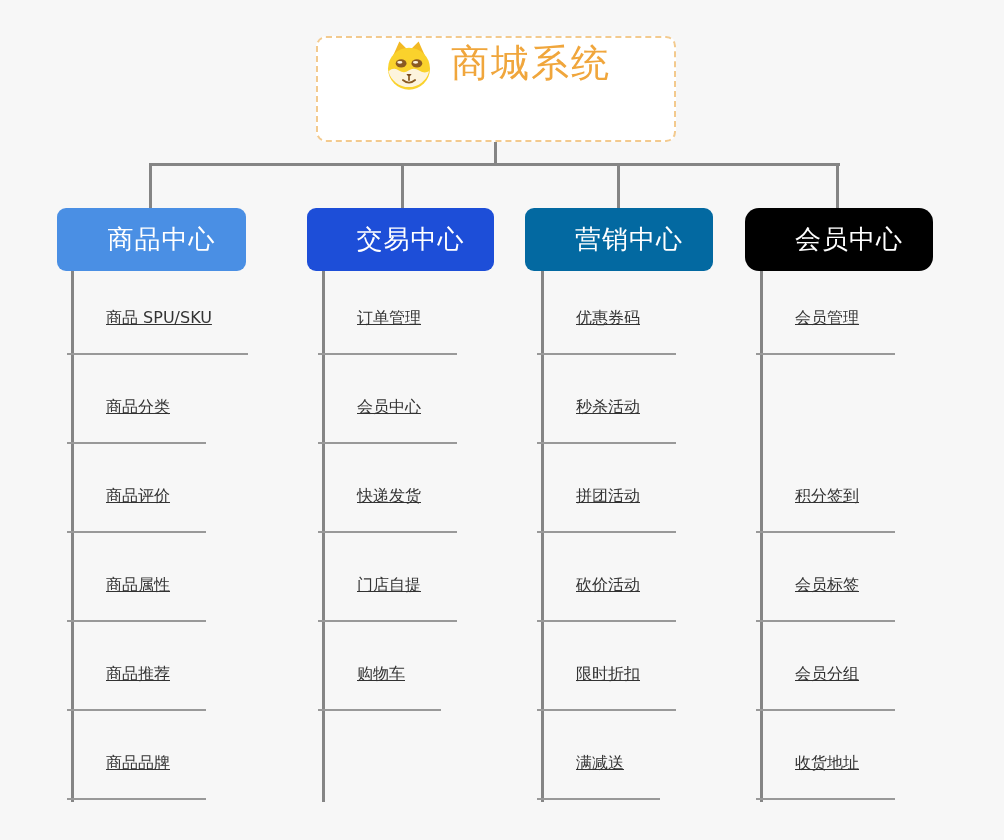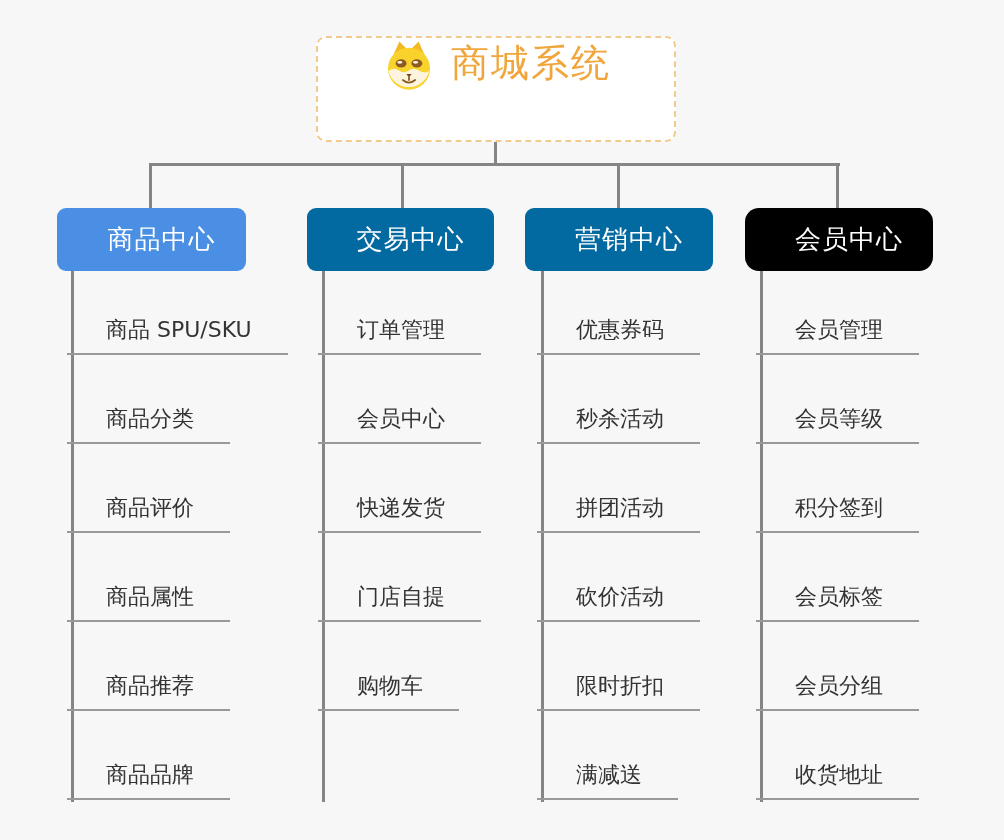--- a/index.html
+++ b/index.html
@@ -46,22 +46,22 @@
   
   .column{top:271px;width:250px;height:533px}
   .column-0{left:67px}
   .column-1{left:318px}
   .column-2{left:537px}
   .column-3{left:756px}
   .vline{position:absolute;left:4px;top:0;width:3px;height:531px;background:var(--line)}
   .item{
     position:absolute;left:0;height:46px;width:max-content;
     display:flex;align-items:flex-end;
-    padding:0 36px 8px 39px;border-bottom:2px solid var(--underline);
-    font-size:22px;color:var(--item-text);white-space:nowrap;
+    padding:0 36px 24px 39px;border-bottom:2px solid var(--underline);
+    font-size:16px;color:var(--item-text);white-space:nowrap;text-decoration:underline;
   }
   .i0{top:38px}.i1{top:127px}.i2{top:216px}.i3{top:305px}.i4{top:394px}.i5{top:483px}
 </style>
 </head>
 <body>
 
 <div class="abs root-node">
   <svg class="doge" viewBox="0 0 64 64" aria-hidden="true">
     <polygon points="13,22 21,4 31,14" fill="#f2b924"></polygon>
     <polygon points="33,14 43,4 51,22" fill="#f2b924"></polygon>
@@ -78,21 +78,21 @@
 </div>
 
 <div class="abs cline stub"></div>
 <div class="abs cline hline"></div>
 <div class="abs cline drop-0"></div>
 <div class="abs cline drop-1"></div>
 <div class="abs cline drop-2"></div>
 <div class="abs cline drop-3"></div>
 
 <div class="abs branch branch-0" style="background-color: rgb(74, 143, 228);">商品中心</div>
-<div class="abs branch branch-1" style="background-color: #0369a1;">交易中心</div>
+<div class="abs branch branch-1" style="background-color: #1d4ed8;">交易中心</div>
 <div class="abs branch branch-2" style="background-color: #0369a1;">营销中心</div>
 <div class="abs branch branch-3" style="background-color: #000000; border-radius: 14px;">会员中心</div>
 
 <div class="abs column column-0">
   <div class="vline"></div>
   <div class="item i0">商品 SPU/SKU</div>
   <div class="item i1">商品分类</div>
   <div class="item i2">商品评价</div>
   <div class="item i3">商品属性</div>
   <div class="item i4">商品推荐</div>
@@ -114,18 +114,17 @@
   <div class="item i1">秒杀活动</div>
   <div class="item i2">拼团活动</div>
   <div class="item i3">砍价活动</div>
   <div class="item i4">限时折扣</div>
   <div class="item i5">满减送</div>
 </div>
 
 <div class="abs column column-3">
   <div class="vline"></div>
   <div class="item i0">会员管理</div>
-  <div class="item i1">会员等级</div>
   <div class="item i2">积分签到</div>
   <div class="item i3">会员标签</div>
   <div class="item i4">会员分组</div>
   <div class="item i5">收货地址</div>
 </div>
 
 </body></html>

